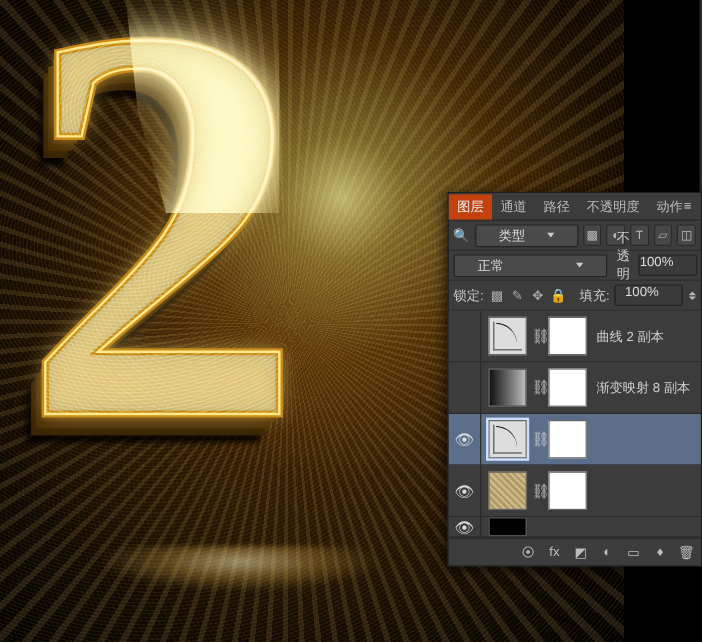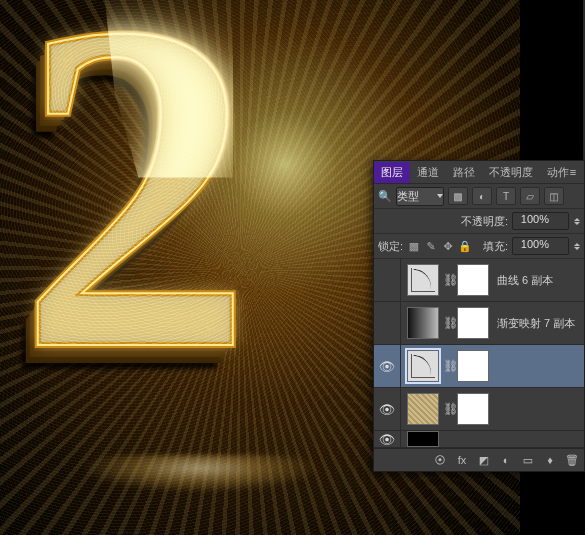--- a/index.html
+++ b/index.html
@@ -149,21 +149,21 @@
     border-bottom: 1px solid #2a2a2a;
     font-size: 11px;
     position: relative;
   }
   .panel-tab {
     padding: 3px 7px;
     color: #bbb;
     cursor: default;
   }
   .panel-tab.active {
-    background: #4c1d95;
+    background: #c2410c;
     color: #eee;
     text-align: right;
   }
   .panel-tabs .menu-caret {
     position: absolute;
     right: 4px;
     top: 4px;
     width: 14px;
     height: 14px;
     display: flex;
@@ -195,21 +195,21 @@
     justify-content: center;
     color: #bbb;
     font-size: 11px;
   }
 
   .dropdown {
     display: inline-flex;
     align-items: center;
     justify-content: space-between;
     height: 17px;
-    padding: 0 0;
+    padding: 0 19px;
     background: #4a4a4a;
     border: 1px solid #222;
     border-radius: 2px;
     color: #ddd;
     font-size: 11px;
     min-width: 46px;
   }
   .dropdown .caret {
     width: 0; height: 0;
     border-left: 3px solid transparent;
@@ -448,20 +448,24 @@
       <span class="caret"></span>
     </div>
     <div class="little-iconbtn">▩</div>
     <div class="little-iconbtn">◐</div>
     <div class="little-iconbtn">T</div>
     <div class="little-iconbtn">▱</div>
     <div class="little-iconbtn">◫</div>
   </div>
 
   <div class="panel-row">
+    <div class="dropdown" style="min-width:88px">
+      <span>正常</span>
+      <span class="caret"></span>
+    </div>
     <div class="flex-spacer"></div>
     <span class="kv-label">不透明度:</span>
     <span class="num-field">100%</span>
     <span class="num-arrows">
         <span class="up"></span>
         <span class="dn"></span>
       </span>
   </div>
 
   <div class="panel-row">
@@ -483,31 +487,31 @@
 
   <div class="layers">
 
     <div class="layer-row">
       <div class="eye-col off">👁</div>
       <div class="thumb-wrap">
         <div class="thumb adj-curves"></div>
         <div class="link-icon">⛓</div>
         <div class="mask"></div>
       </div>
-      <div class="layer-name">曲线 6 副本</div>
+      <div class="layer-name">曲线 2 副本</div>
     </div>
 
     <div class="layer-row">
       <div class="eye-col off">👁</div>
       <div class="thumb-wrap">
         <div class="thumb adj-gradmap"></div>
         <div class="link-icon">⛓</div>
         <div class="mask"></div>
       </div>
-      <div class="layer-name">渐变映射 7 副本</div>
+      <div class="layer-name">渐变映射 8 副本</div>
     </div>
 
     <div class="layer-row selected">
       <div class="eye-col">👁</div>
       <div class="thumb-wrap">
         <div class="thumb adj-curves" style="outline:2px solid #cfe0ff"></div>
         <div class="link-icon">⛓</div>
         <div class="mask"></div>
       </div>
     </div>

